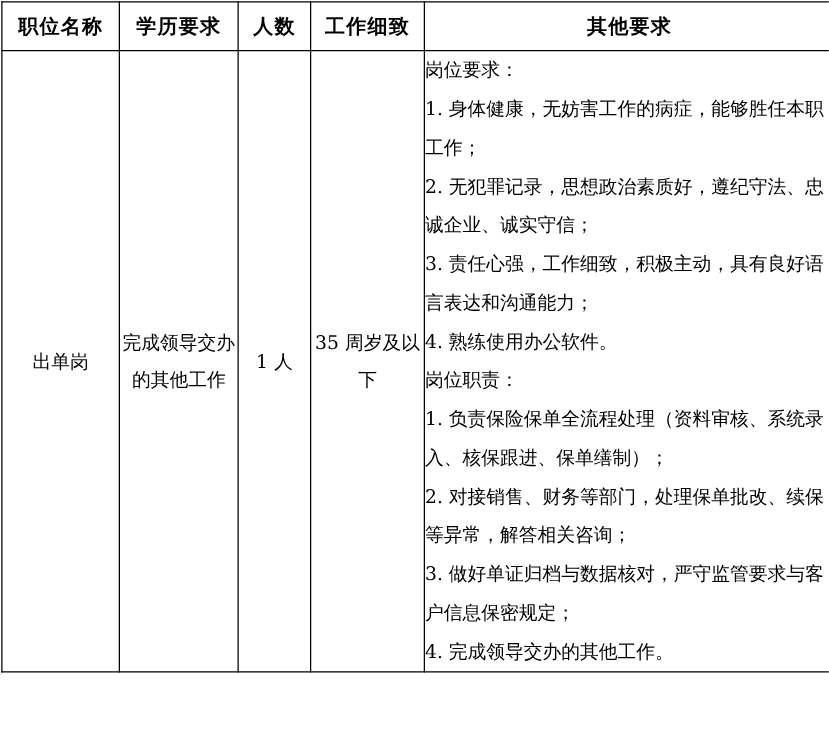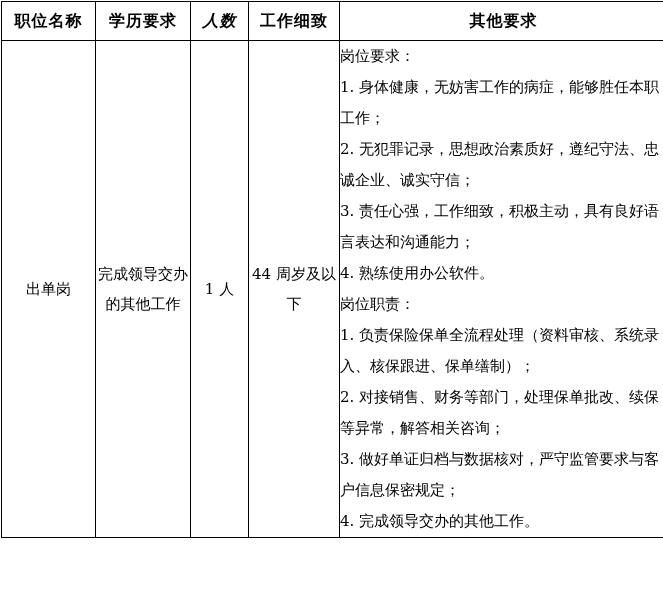--- a/index.html
+++ b/index.html
@@ -34,21 +34,21 @@
   }
   thead th {
     height: 38px;
     font-weight: bold;
     font-size: 16px;
     text-align: center;
     letter-spacing: 1px;
   }
   .col-title   { width: 93px; }
   .col-edu     { width: 94px; }
-  .col-count   { width: 57px; font-style: italic; }
+  .col-count   { width: 57px; }
   .col-age     { width: 90px; }
   .col-other   { width: 327px; }
 
   tbody td {
     font-size: 15px;
     line-height: 30px;
   }
   td.center {
     text-align: center;
     vertical-align: middle;
@@ -82,21 +82,21 @@
         <th class="col-count">人数</th>
         <th class="col-age">工作细致</th>
         <th class="col-other">其他要求</th>
       </tr>
     </thead>
     <tbody>
       <tr>
         <td class="center">出单岗</td>
         <td class="center">完成领导交办的其他工作</td>
         <td class="center">1 人</td>
-        <td class="center">44 周岁及以下</td>
+        <td class="center">35 周岁及以下</td>
         <td class="other-cell">
           <div class="req-head">岗位要求：</div>
           <div class="req-line">1. 身体健康，无妨害工作的病症，能够胜任本职工作；</div>
           <div class="req-line">2. 无犯罪记录，思想政治素质好，遵纪守法、忠诚企业、诚实守信；</div>
           <div class="req-line">3. 责任心强，工作细致，积极主动，具有良好语言表达和沟通能力；</div>
           <div class="req-line">4. 熟练使用办公软件。</div>
           <div class="req-head">岗位职责：</div>
           <div class="req-line">1. 负责保险保单全流程处理（资料审核、系统录入、核保跟进、保单缮制）；</div>
           <div class="req-line">2. 对接销售、财务等部门，处理保单批改、续保等异常，解答相关咨询；</div>
           <div class="req-line">3. 做好单证归档与数据核对，严守监管要求与客户信息保密规定；</div>

